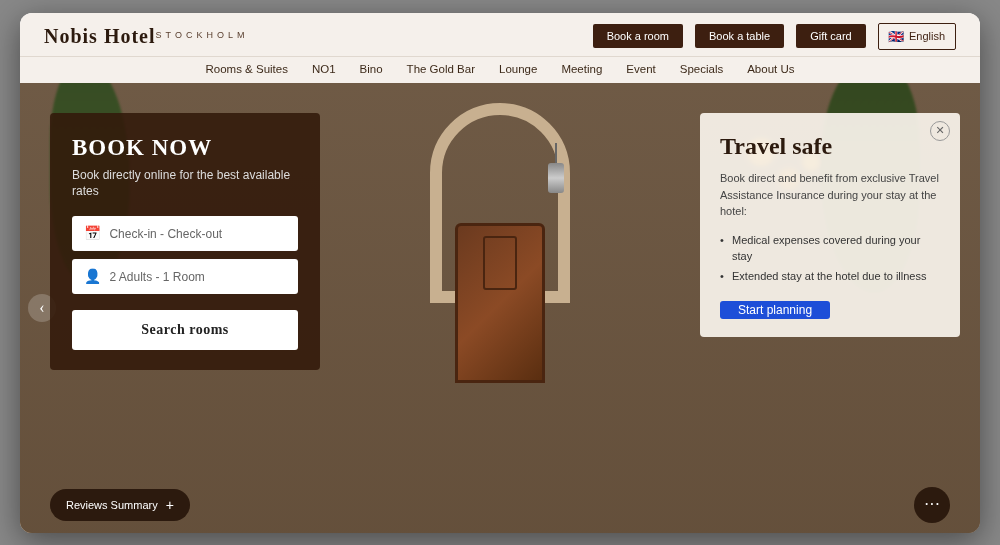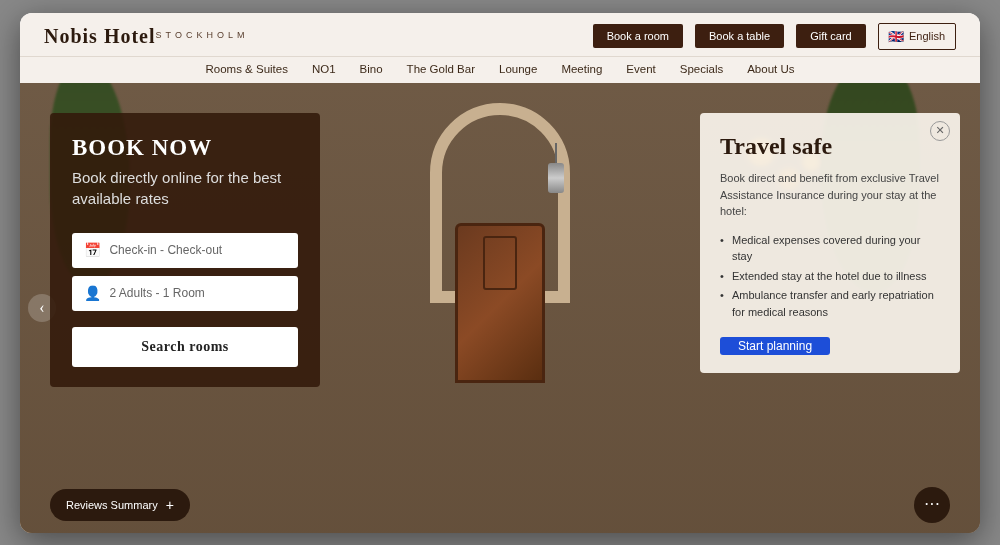--- a/index.html
+++ b/index.html
@@ -273,23 +273,23 @@
     .book-title {
       font-size: 23px;
       font-weight: 700;
       color: #fff;
       letter-spacing: 1px;
       margin-bottom: 6px;
       font-family: Georgia, serif;
     }
 
     .book-subtitle {
-      font-size: 15px;
+      font-size: 12px;
       color: #ddd;
-      margin-bottom: 24px;
+      margin-bottom: 16px;
       font-family: Arial, sans-serif;
       line-height: 1.4;
     }
 
     .booking-field {
       background: #fff;
       border: none;
       border-radius: 3px;
       padding: 9px 12px;
       display: flex;
@@ -542,21 +542,20 @@
       <button class="search-btn">Search rooms</button>
     </div>
 
     <div class="travel-panel">
       <button class="close-btn">✕</button>
       <div class="travel-title">Travel safe</div>
       <div class="travel-desc">Book direct and benefit from exclusive Travel Assistance Insurance during your stay at the hotel:</div>
       <ul class="travel-list">
         <li>Medical expenses covered during your stay</li>
         <li>Extended stay at the hotel due to illness</li>
-        <li>Ambulance transfer and early repatriation for medical reasons</li>
       </ul>
       <button class="start-planning-btn">Start planning</button>
     </div>
 
     <div class="footer-bar">
       <button class="reviews-btn">
         <span>Reviews Summary</span>
         <span class="plus">+</span>
       </button>
       <div class="chat-btn">

